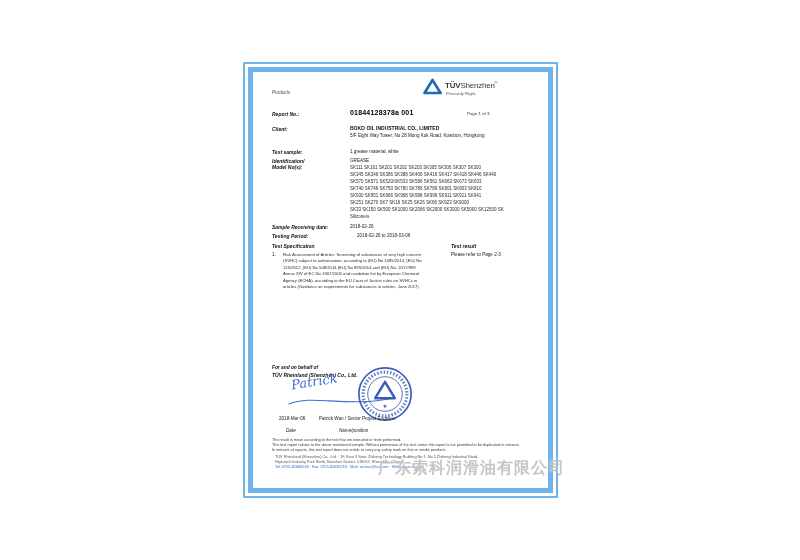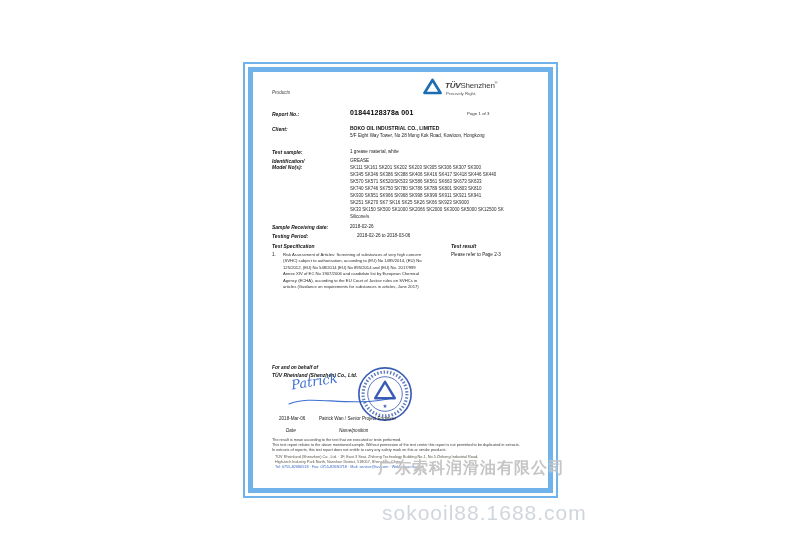--- a/index.html
+++ b/index.html
@@ -15,21 +15,21 @@
 
   .abs { position:absolute; white-space:nowrap; }
 
   .lbl { font-weight:bold; font-style:italic; font-size:5px; color:#111; }
   .val { font-size:4.6px; color:#222; }
   .val-bold { font-size:5px; font-weight:bold; color:#111; }
 
   
   .logo-tri { position:absolute; left:170px; top:6px; width:19px; height:17px; }
   .brand { position:absolute; left:192px; top:8px; font-size:8px; color:#3a3a3a; letter-spacing:-0.2px; }
-  .brand b { font-weight:bold;font-style:italic; }
+  .brand b { font-weight:bold; }
   .brand sup { font-size:4px; }
   .tagline { position:absolute; left:193px; top:19px; font-size:4.4px; color:#555; }
 
   .report-value { font-size:7px; font-weight:bold; letter-spacing:0.2px; color:#000; }
   .page-ind { font-size:4.4px; color:#333; }
 
   .model-line { position:relative; font-size:4.5px; line-height:7px; color:#2c2c2c; white-space:nowrap; }
   .spec-line  { position:relative; font-size:4.2px; line-height:6.4px; color:#2c2c2c; white-space:nowrap; }
 
   
@@ -141,15 +141,14 @@
         <div class="abs footer-disc" style="left:19px; top:376px;">In extracts of reports, this test report does not entitle to carry any safety mark on this or similar products.</div>
         <div class="abs footer-addr" style="left:22px; top:383px;">TÜV Rheinland (Shenzhen) Co., Ltd. · 1F, East 3 Seat, Zhiheng Technology Building No.1, No.5 Zhiheng Industrial Road,</div>
         <div class="abs footer-addr" style="left:22px; top:388px;">High-tech Industry Park North, Nanshan District, 518057, Shenzhen, China</div>
         <div class="abs footer-contact" style="left:22px; top:393px;">Tel: 0755-82680518 · Fax: 0755-82680718 · Mail: service@tuv.com · Web: www.tuv.com</div>
 
       </div>
     </div>
   </div>
 
   <div class="watermark-cn">广东索科润滑油有限公司</div>
-  <div class="watermark-url">sokooil88.1688.com</div>
 
 </div>
 
 </body></html>

